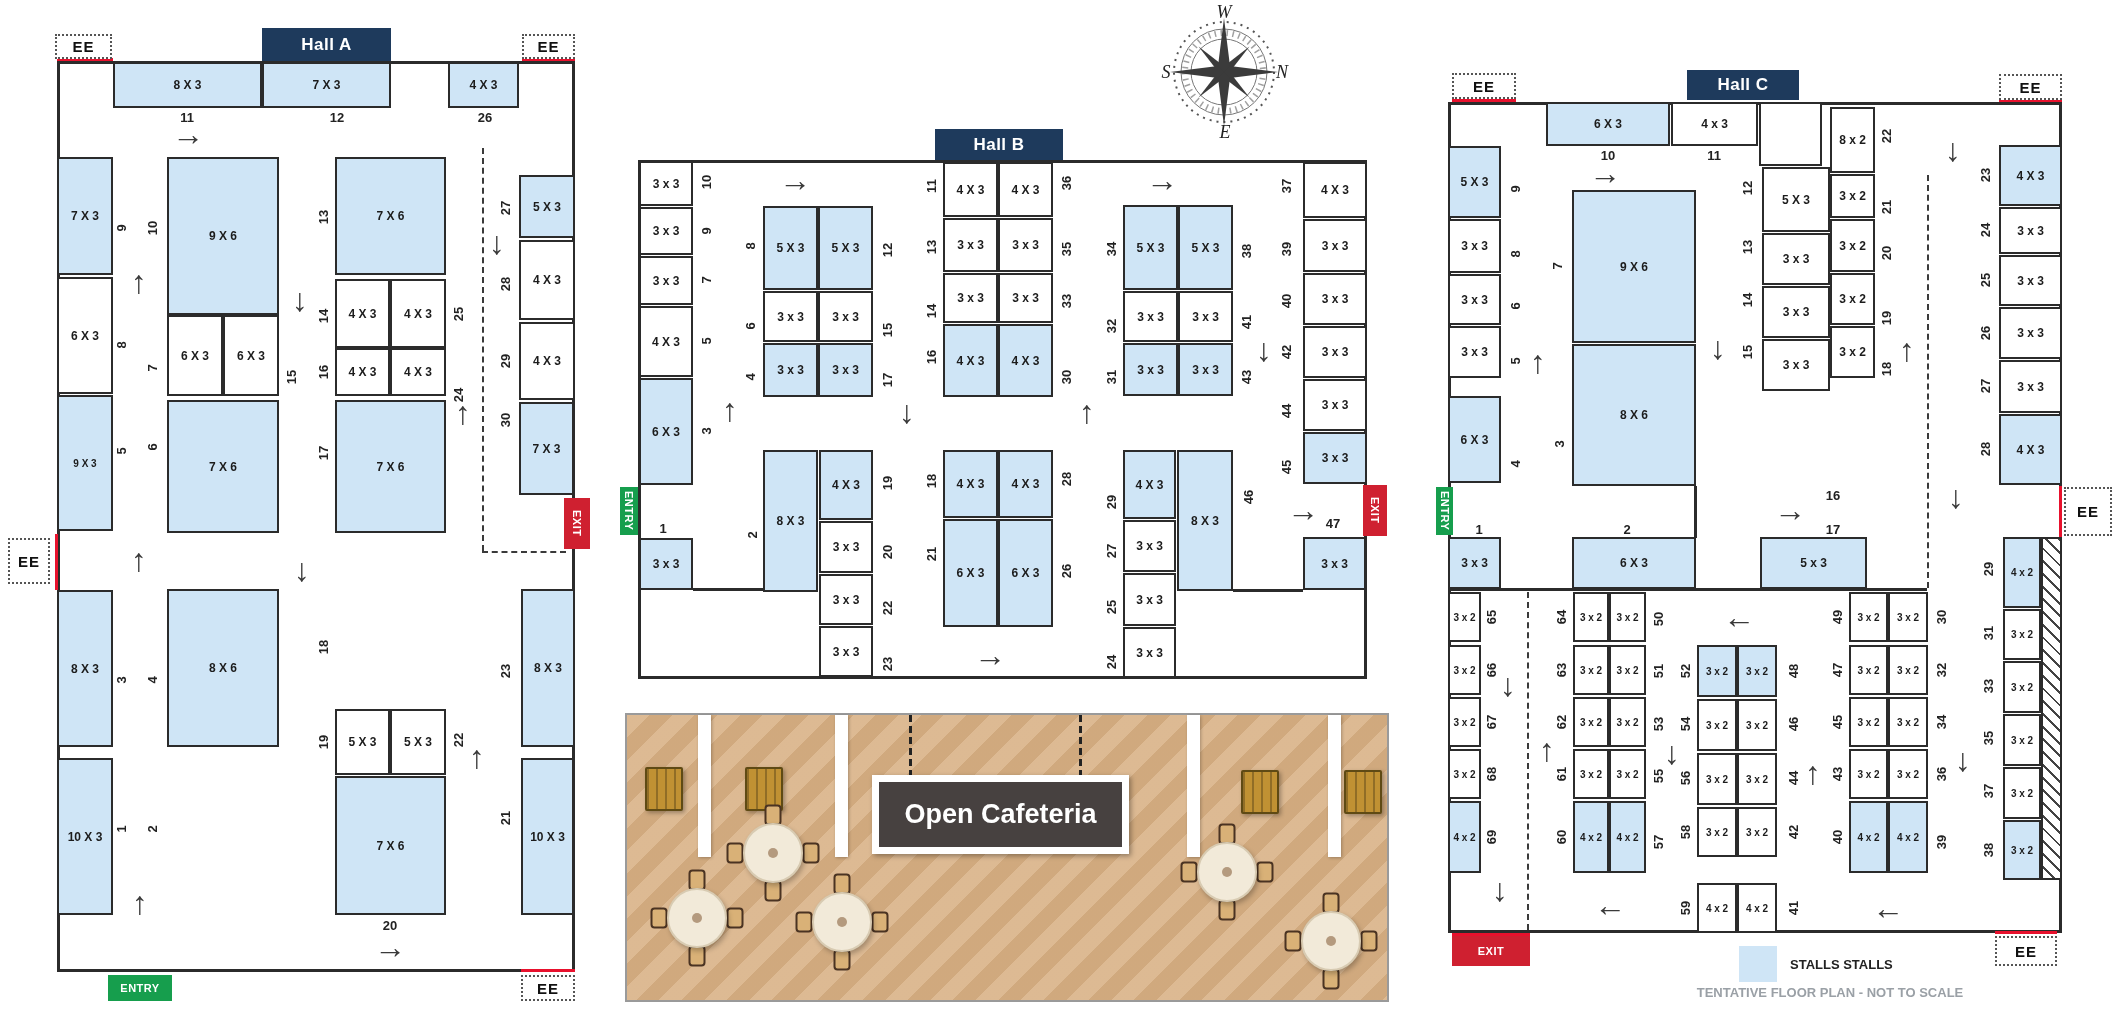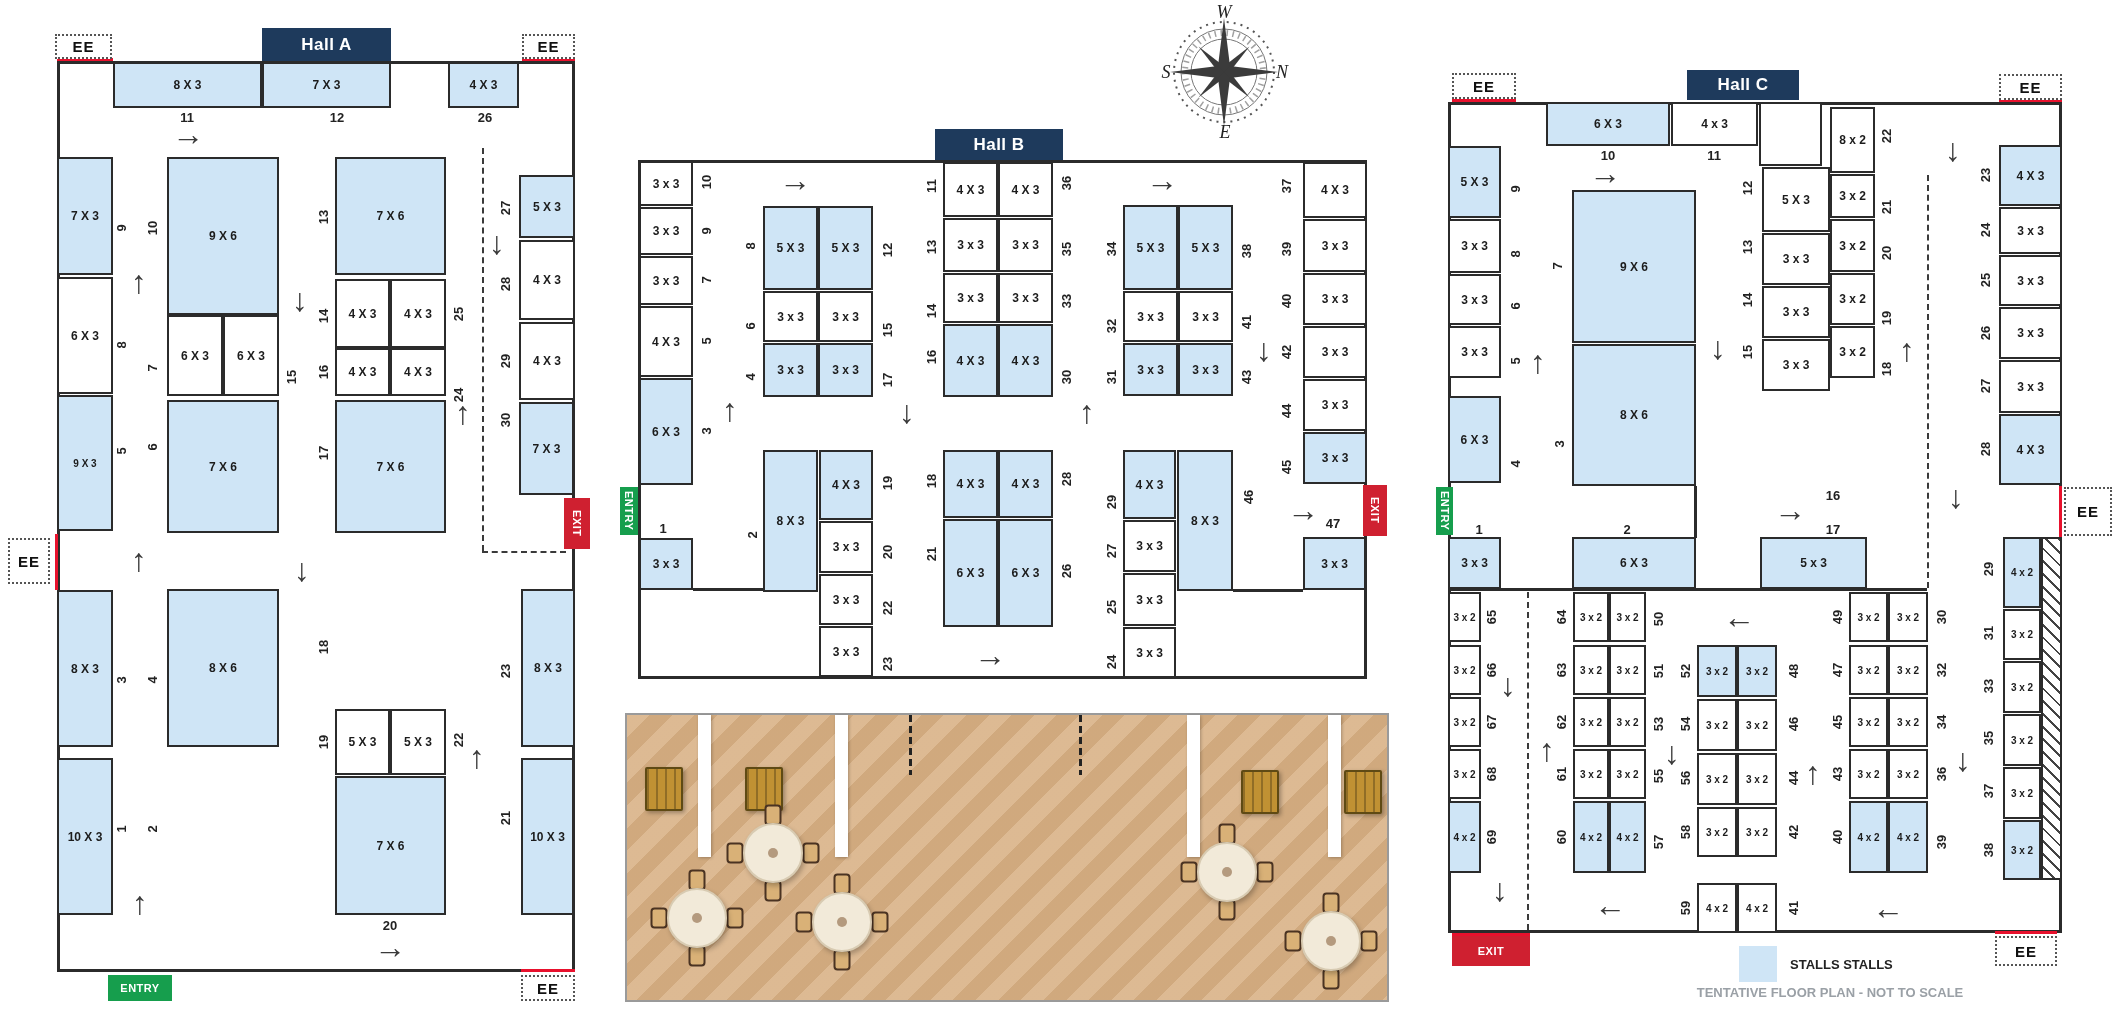--- a/index.html
+++ b/index.html
@@ -113,20 +113,21 @@
       <div class="chair" style="left: 600px; top: 119px;"></div>
       <div class="chair" style="left: 600px; top: 195px;"></div>
       <div class="chair" style="left: 562px; top: 157px;"></div>
       <div class="chair" style="left: 638px; top: 157px;"></div>
       <div class="table" style="left: 600px; top: 157px;"></div>
       <div class="chair" style="left: 704px; top: 188px;"></div>
       <div class="chair" style="left: 704px; top: 264px;"></div>
       <div class="chair" style="left: 666px; top: 226px;"></div>
       <div class="chair" style="left: 742px; top: 226px;"></div>
       <div class="table" style="left: 704px; top: 226px;"></div>
+      <div class="cafe-sign" style="left: 245px; top: 60px; width: 257px; height: 79px;">Open Cafeteria</div>
     </div>
 
   <div class="legend-swatch" style="left:1739px;top:946px;width:38px;height:36px;"></div>
   <div class="legend-label" style="left:1790px;top:957px;">STALLS STALLS</div>
   <div class="footnote" style="left:1680px;top:985px;">TENTATIVE FLOOR PLAN - NOT TO SCALE</div>
 
 <div class="hall-outline" style="left: 57px; top: 61px; width: 518px; height: 911px;"></div>
     <div class="hall-title" style="left: 262px; top: 28px; width: 129px; height: 33px;">Hall A</div>
     <div class="stall blue" style="left: 113px; top: 62px; width: 149px; height: 46px; font-size: 12px;">8 X 3</div>
     <div class="stall blue" style="left: 262px; top: 62px; width: 129px; height: 46px; font-size: 12px;">7 X 3</div>

